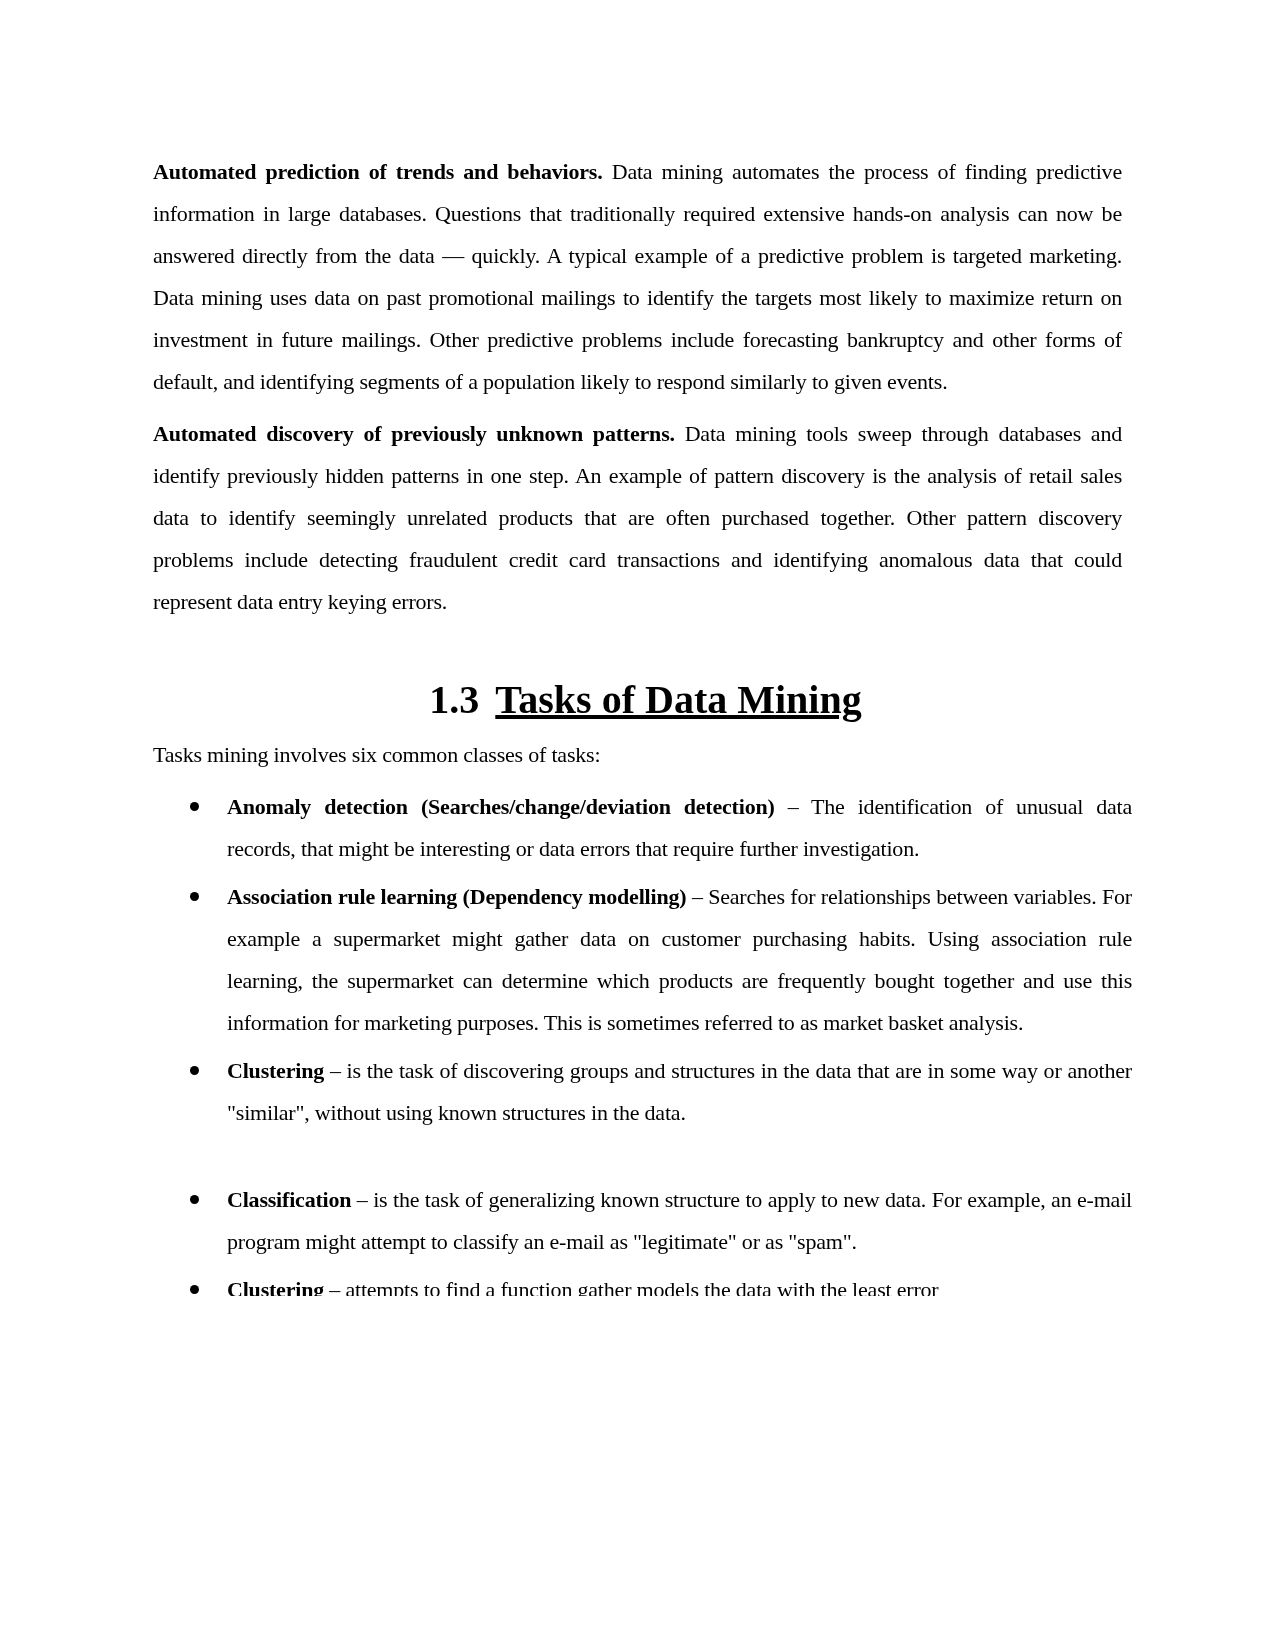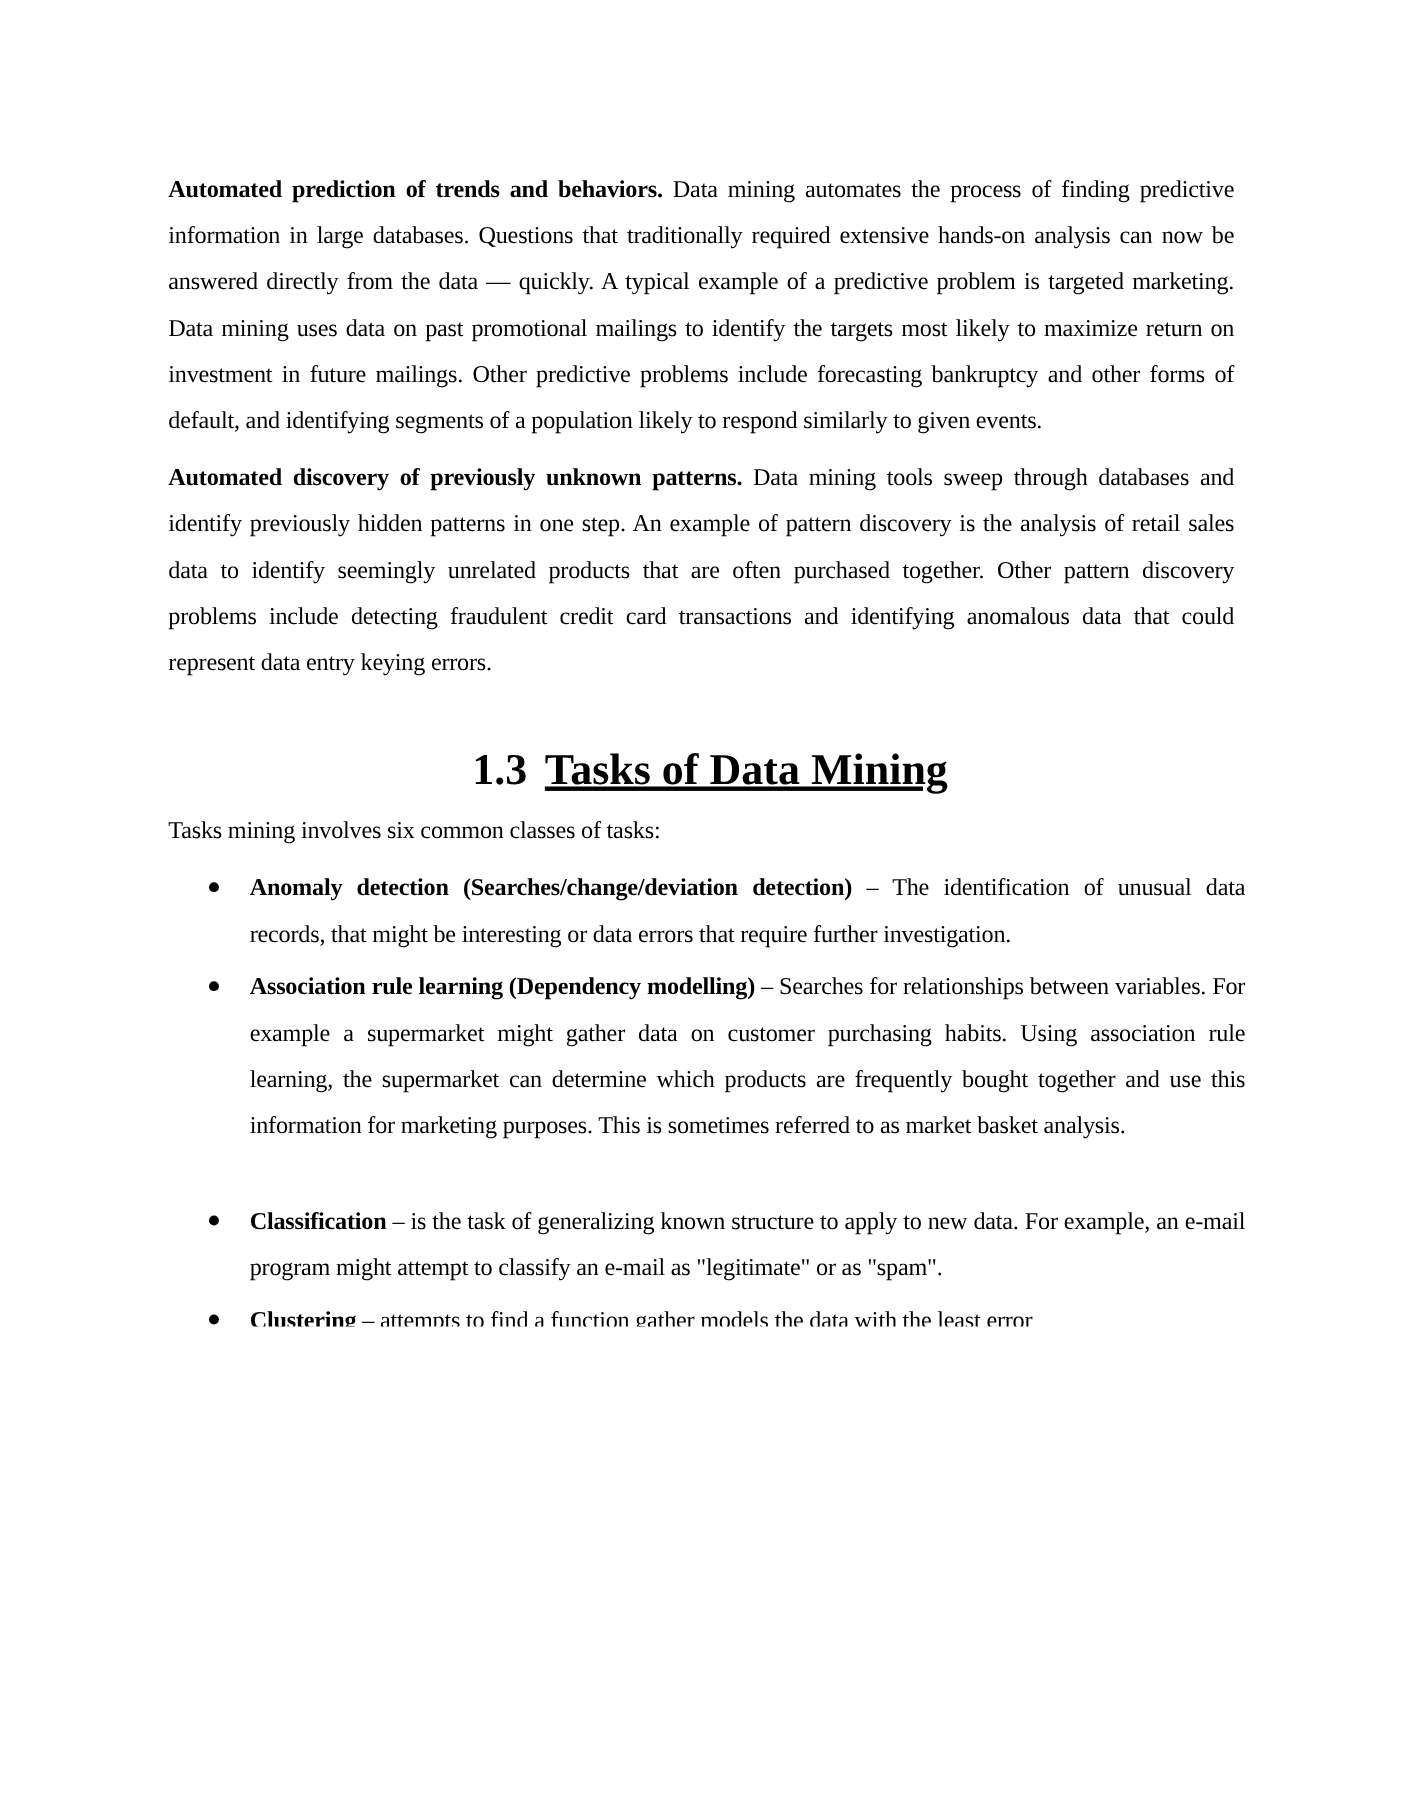--- a/index.html
+++ b/index.html
@@ -97,20 +97,24 @@
       <div class="task-item">
         <span class="bullet-marker"></span>
         <span class="li-text body-text"><b>Anomaly detection (Searches/change/deviation detection)</b><span> – The identification of unusual data records, that might be interesting or data errors that require further investigation.</span></span>
       </div>
 
       <div class="task-item">
         <span class="bullet-marker"></span>
         <span class="li-text body-text"><b>Association rule learning (Dependency modelling)</b><span> – Searches for relationships between variables. For example a supermarket might gather data on customer purchasing habits. Using association rule learning, the supermarket can determine which products are frequently bought together and use this information for marketing purposes. This is sometimes referred to as market basket analysis.</span></span>
       </div>
 
+      <div class="task-item">
+        <span class="bullet-marker"></span>
+        <span class="li-text body-text"><b>Clustering</b><span> – is the task of discovering groups and structures in the data that are in some way or another "similar", without using known structures in the data.</span></span>
+      </div>
 
       <div class="task-item gap-before">
         <span class="bullet-marker"></span>
         <span class="li-text body-text"><b>Classification</b><span> – is the task of generalizing known structure to apply to new data. For example, an e-mail program might attempt to classify an e-mail as "legitimate" or as "spam".</span></span>
       </div>
 
       <div class="clip-wrap">
         <div class="task-item">
           <span class="bullet-marker"></span>
           <span class="li-text body-text"><b>Clustering</b><span> – attempts to find a function gather models the data with the least error</span></span>

